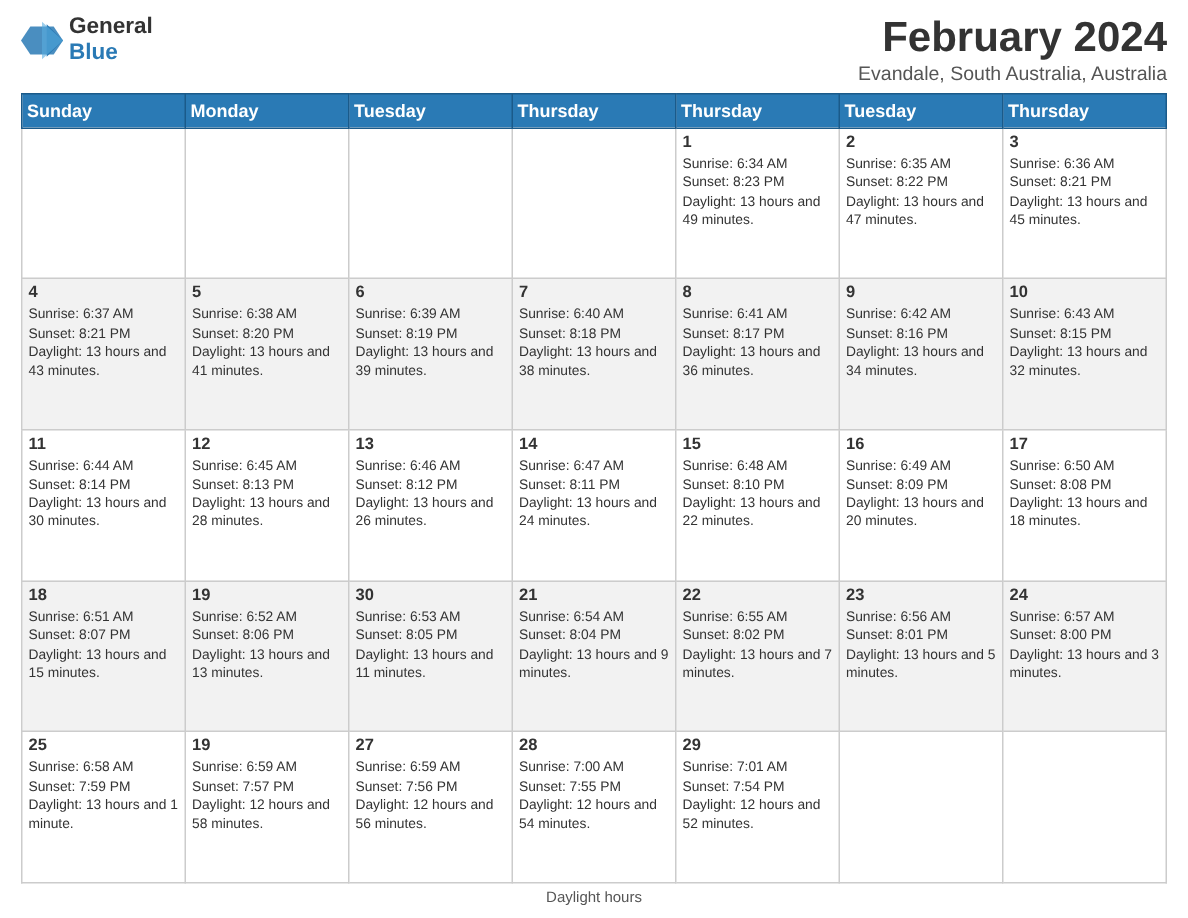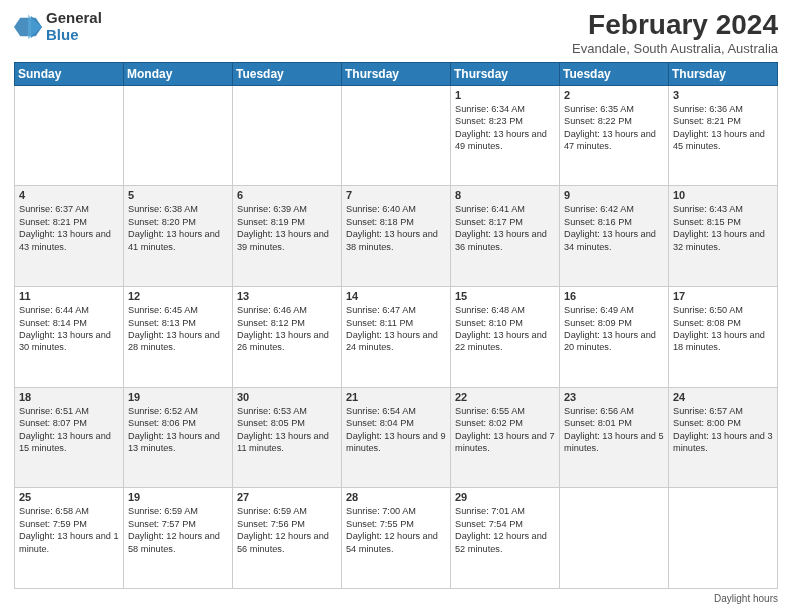--- a/index.html
+++ b/index.html
@@ -97,21 +97,21 @@
     }
     .cell-info {
       font-size: 9.2px;
       line-height: 1.35;
       color: #333;
     }
     .footer-note {
       font-size: 10px;
       color: #555;
       margin-top: 4px;
-      text-align: right;
+      text-align: center;
     }
   </style>
 </head>
 <body>
 
 <div class="page">
   <div class="header-row">
     <div class="logo">
       <svg class="logo-icon" viewBox="0 0 36 36">
         <polygon points="28,6 36,18 28,30 8,30 0,18 8,6" fill="#2a7ab5" opacity="0.85"></polygon>

